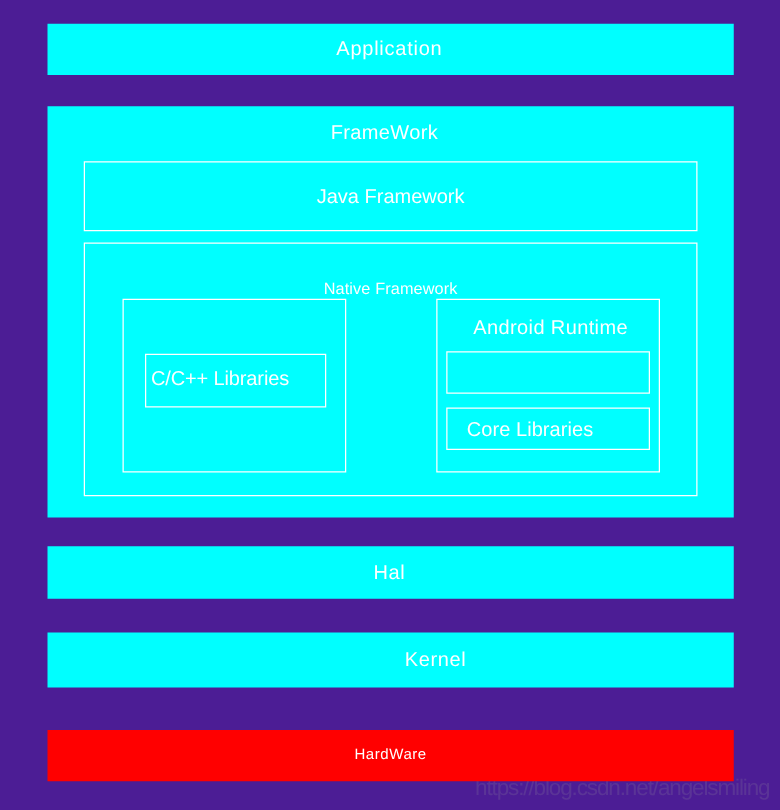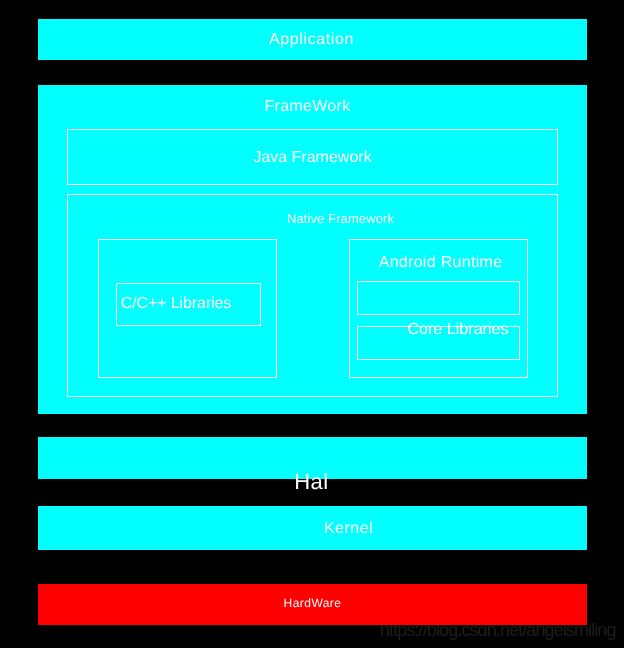--- a/index.html
+++ b/index.html
@@ -12,21 +12,21 @@
     width: 624px;
     height: 648px;
     font-family: "Liberation Sans", sans-serif;
     -webkit-font-smoothing: antialiased;
   }
   #stage {
     position: relative;
     width: 624px;
     height: 648px;
     overflow: hidden;
-    background: #000000;
+    background: #4c1d95;
   }
   .box {
     position: absolute;
     box-sizing: border-box;
     color: #ffffff;
     display: flex;
     align-items: center;
     justify-content: center;
   }
   .fill-cyan { background: #00ffff; }
@@ -42,26 +42,26 @@
     line-height: 1;
     -webkit-font-smoothing: antialiased;
     text-rendering: geometricPrecision;
     transform: translateZ(0);
   }
 
   
   #lbl-application    { left: 37px;  width: 549px; top: 32px;  font-size: 16px; letter-spacing: 0.6px; }
   #lbl-framework      { left: 33px;  width: 549px; top: 99px;  font-size: 16px; letter-spacing: 0.3px; }
   #lbl-java-framework { left: 67px;  width: 491px; top: 150px; font-size: 16px; letter-spacing: 0px; }
-  #lbl-native-framework { left: 67px; width: 491px; top: 212px; font-size: 13px; letter-spacing: 0.1px; padding-left: 28px; }
+  #lbl-native-framework { left: 67px; width: 491px; top: 224px; font-size: 13px; letter-spacing: 0.1px; }
   #lbl-cpp            { left: 116px; width: 120px; top: 296px; font-size: 16px; letter-spacing: -0.1px; }
   #lbl-runtime        { left: 351px; width: 179px; top: 255px; font-size: 16px; letter-spacing: 0.3px; }
   #lbl-art            { left: 357px; width: 163px; top: 292px; font-size: 16px; letter-spacing: 0.25px; }
-  #lbl-core           { left: 357px; width: 134px; top: 322px; font-size: 16px; letter-spacing: 0.05px; padding-left: 34px; }
-  #lbl-hal            { left: 37px;  width: 549px; top: 471px; font-size: 22px; letter-spacing: 0.5px; }
+  #lbl-core           { left: 357px; width: 134px; top: 337px; font-size: 16px; letter-spacing: 0.05px; }
+  #lbl-hal            { left: 37px;  width: 549px; top: 451px; font-size: 16px; letter-spacing: 0.5px; }
   #lbl-kernel         { left: 38px;  width: 621px; top: 521px; font-size: 16px; letter-spacing: 0.5px; }
   #lbl-hardware       { left: 38px;  width: 549px; top: 597px; font-size: 12px; letter-spacing: 0.45px; }
 
   
   #band-application { left: 38px; top: 19px;  width: 549px; height: 41px; }
   #band-framework   { left: 38px; top: 85px;  width: 549px; height: 329px; }
   #band-hal         { left: 38px; top: 437px; width: 549px; height: 42px; }
   #band-kernel      { left: 38px; top: 506px; width: 549px; height: 44px; }
   #band-hardware    { left: 38px; top: 584px; width: 549px; height: 41px; }
 

